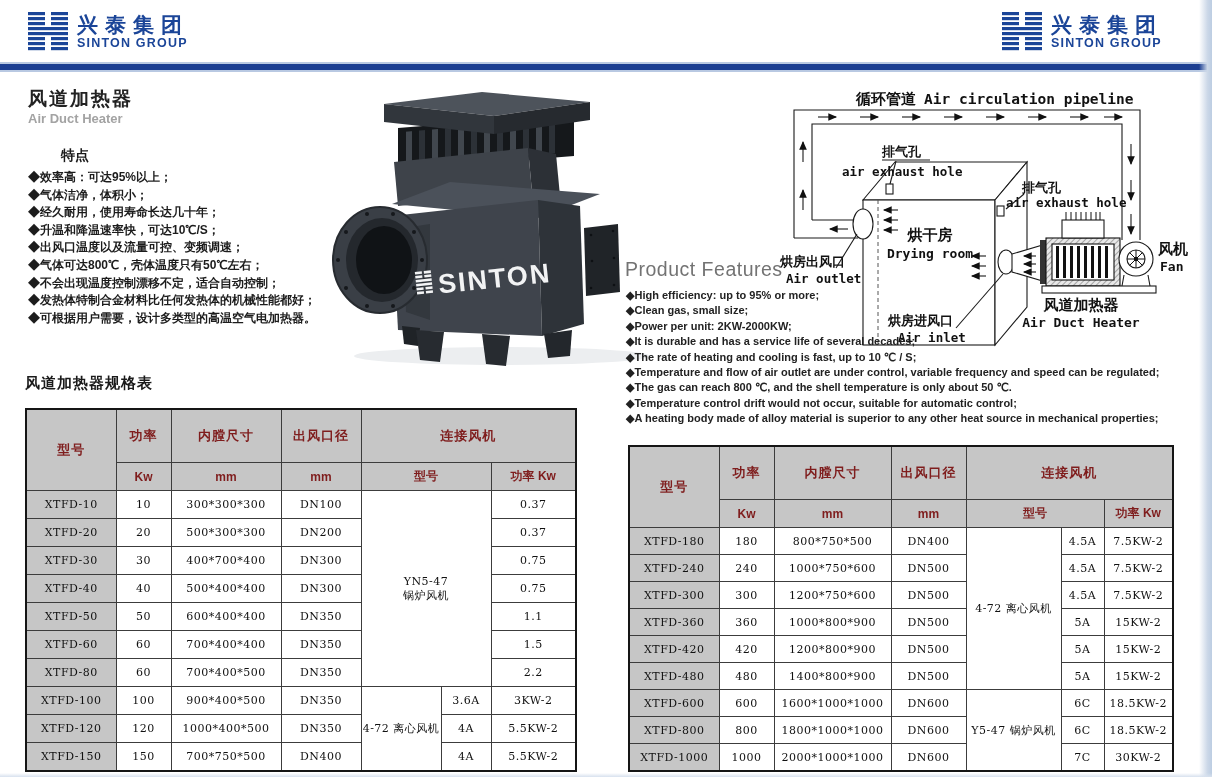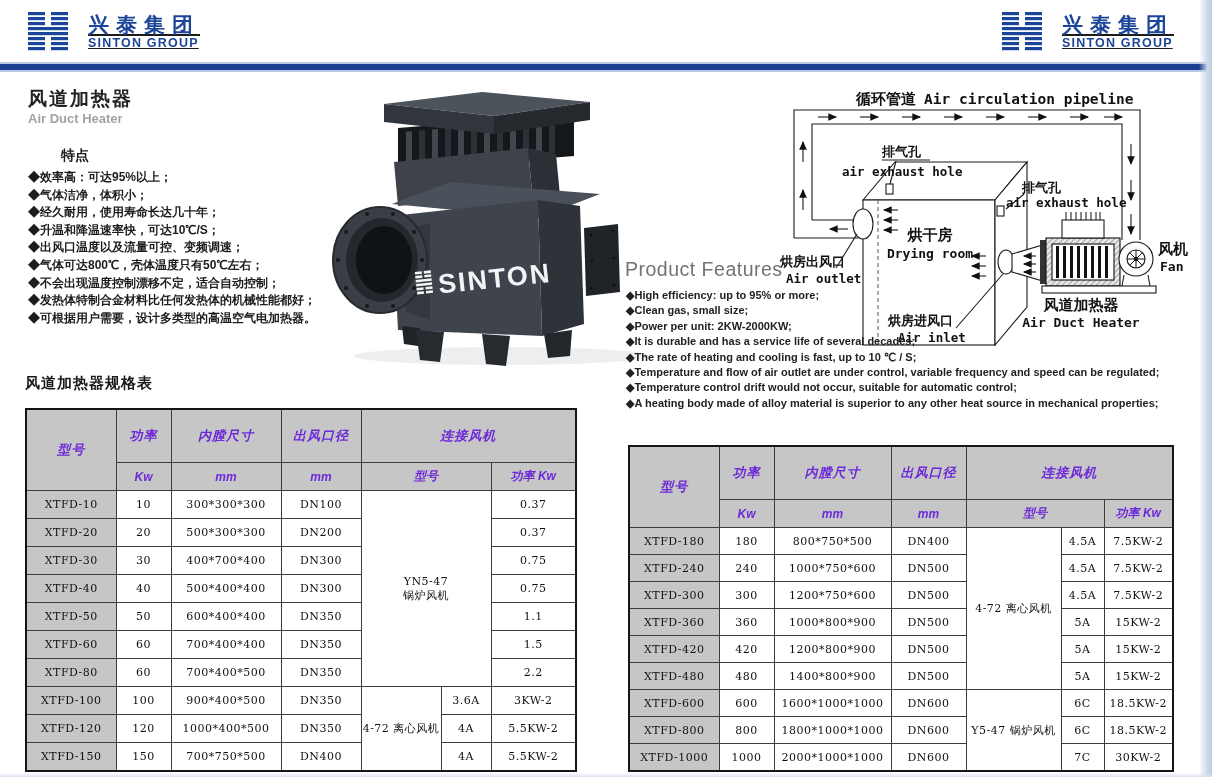--- a/index.html
+++ b/index.html
@@ -4,21 +4,21 @@
 <style>
   html,body{margin:0;padding:0;background:#fff;}
   .page{position:relative;width:1212px;height:777px;background:#fff;overflow:hidden;
         font-family:"Liberation Sans",sans-serif;color:#1a1a1a;}
   
   .edge-right{position:absolute;right:0;top:0;width:13px;height:100%;
     background:linear-gradient(to right,rgba(214,225,238,0),#ccd8e8 65%,#bccde2);}
   .edge-bottom{position:absolute;left:0;bottom:0;width:100%;height:4px;
     background:linear-gradient(to bottom,rgba(255,255,255,0),#d7e1ee);}
   
-  .logo{position:absolute;top:12px;display:flex;align-items:center;gap:20px;text-decoration:underline;}
+  .logo{position:absolute;top:12px;display:flex;align-items:center;gap:9px;}
   .logo.left{left:28px;} .logo.right{left:1002px;}
   .logo svg{display:block;}
   .logo .cn{font-size:21px;font-weight:bold;letter-spacing:7px;color:#1b4598;line-height:22px;white-space:nowrap;}
   .logo .en{font-size:12.5px;font-weight:bold;letter-spacing:1.2px;color:#1b4598;line-height:15px;}
   .divider{position:absolute;left:0;top:62px;width:100%;height:10px;
     background:linear-gradient(#b9c9e2 0 2px,#1b3e92 2px 8px,#b9c9e2 8px 10px);}
   
   .title-cn{position:absolute;left:28px;top:86px;font-size:19px;font-weight:bold;color:#222;letter-spacing:2px;}
   .title-en{position:absolute;left:28px;top:111px;font-size:13px;font-weight:bold;color:#a3a3a3;}
   .feat-head{position:absolute;left:28px;top:147px;font-size:14px;font-weight:bold;padding-left:33px;}
@@ -32,21 +32,21 @@
   .render{position:absolute;left:332px;top:84px;}
   .diagram{position:absolute;left:778px;top:88px;}
   .diagram text.zh{font-family:"Liberation Sans",sans-serif;font-weight:bold;fill:#111;}
   .diagram text.en{font-family:"DejaVu Sans Mono",monospace;font-weight:bold;fill:#111;}
   .dln{stroke:#1a1a1a;stroke-width:1.1;fill:none;}
   .dfl{fill:#fff;stroke:#1a1a1a;stroke-width:1.1;}
   
   .tbl-title{position:absolute;left:25px;top:374px;font-size:15px;font-weight:bold;letter-spacing:1px;}
   .spec{border-collapse:collapse;table-layout:fixed;border:2px solid #151515;background:#fff;}
   .spec th,.spec td{border:1px solid #3c3c3c;text-align:center;vertical-align:middle;padding:0;overflow:hidden;}
-  .spec thead th{background:#c6c6c6;color:#6d28d9;font-style:italic;}
+  .spec thead th{background:#c6c6c6;color:#7f1d1d;}
   .spec .h1 th{font-size:13px;height:52px;font-weight:bold;letter-spacing:1px;}
   .spec .h2 th{font-size:12px;height:27px;font-weight:bold;}
   .spec tbody td{font-family:"DejaVu Serif",serif;font-size:11px;letter-spacing:0.5px;color:#111;}
   .spec td.model{background:#c6c6c6;}
   .spec-left{position:absolute;left:25px;top:408px;}
   .spec-left tbody td{height:27px;}
   .spec-right{position:absolute;left:628px;top:445px;}
   .spec-right tbody td{height:26px;}
 </style>
 </head>
@@ -321,20 +321,21 @@
   </svg>
 
   <div class="pf-head">Product Features</div>
   <div class="pf-list">
       <div class="pf-line">◆High efficiency: up to 95% or more;</div>
       <div class="pf-line">◆Clean gas, small size;</div>
       <div class="pf-line">◆Power per unit: 2KW-2000KW;</div>
       <div class="pf-line">◆It is durable and has a service life of several decades;</div>
       <div class="pf-line">◆The rate of heating and cooling is fast, up to 10 ℃ / S;</div>
       <div class="pf-line">◆Temperature and flow of air outlet are under control, variable frequency and speed can be regulated;</div>
+      <div class="pf-line">◆The gas can reach 800 ℃, and the shell temperature is only about 50 ℃.</div>
       <div class="pf-line">◆Temperature control drift would not occur, suitable for automatic control;</div>
       <div class="pf-line">◆A heating body made of alloy material is superior to any other heat source in mechanical properties;</div>
     </div>
 
   <div class="tbl-title">风道加热器规格表</div>
   <table class="spec spec-left" id="tbl-left">
       <colgroup>
         <col style="width: 90px;">
         <col style="width: 55px;">
         <col style="width: 110px;">

